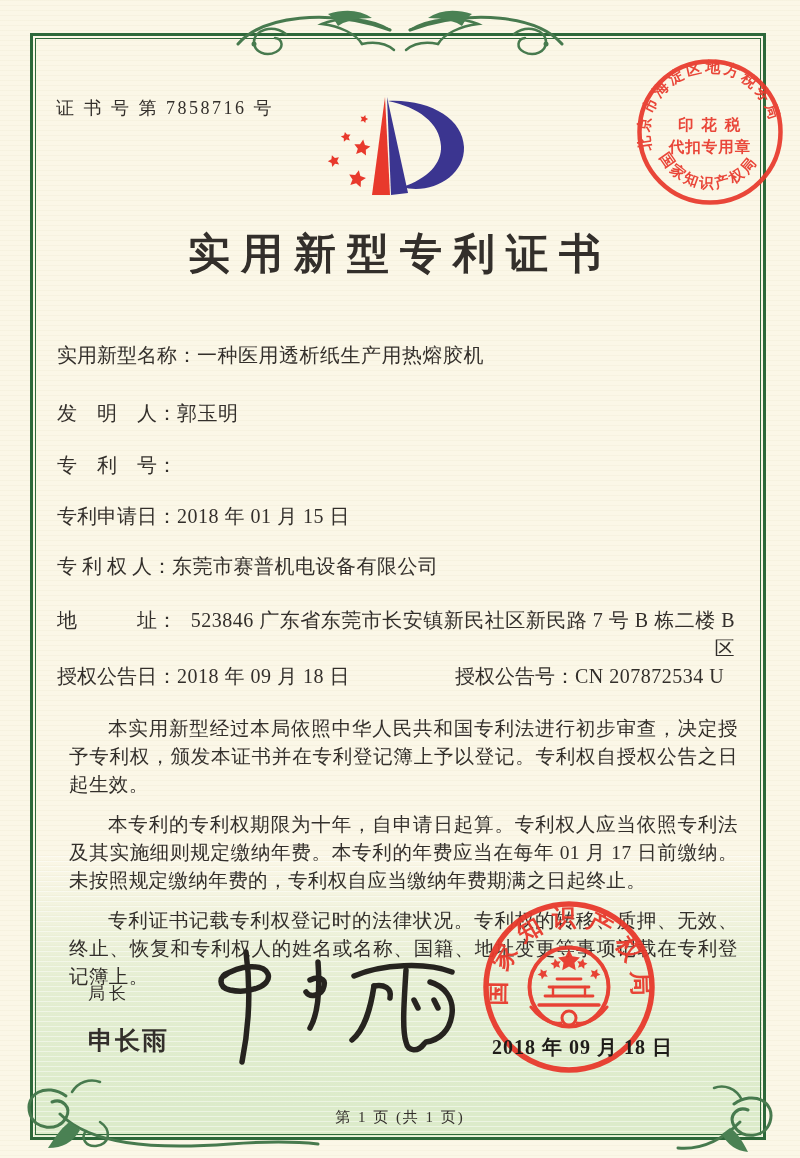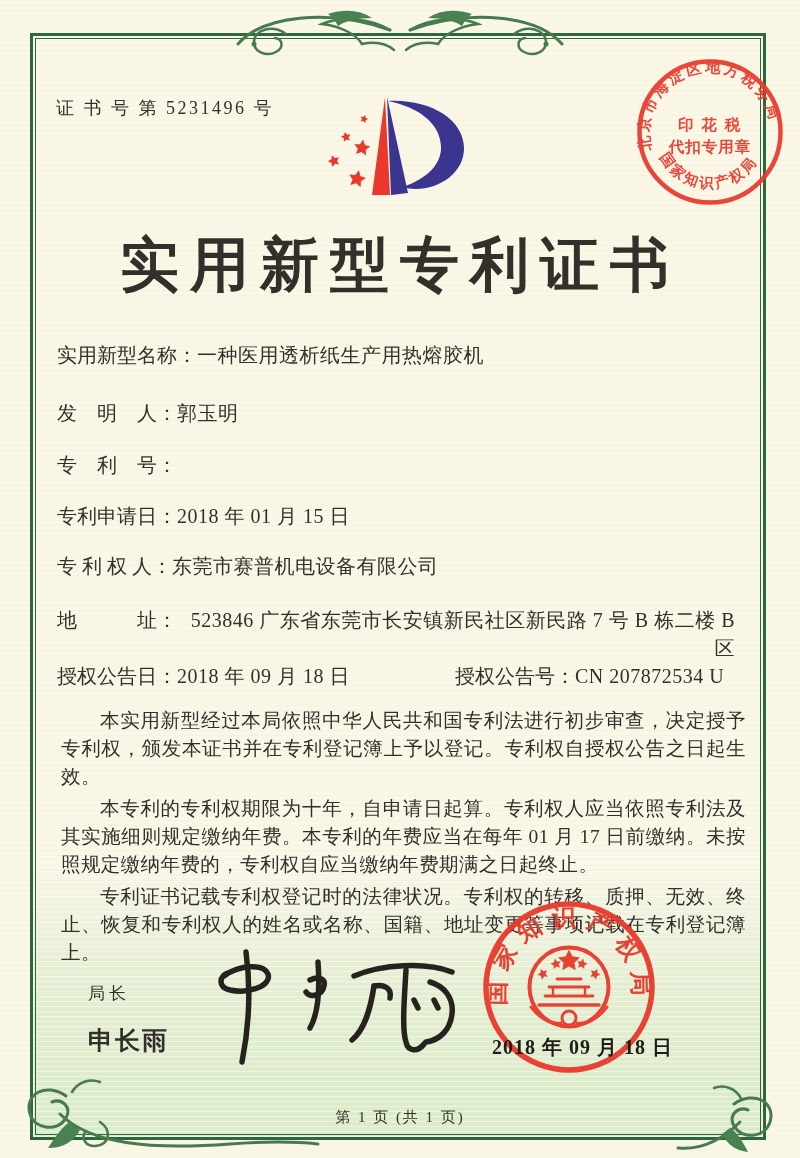--- a/index.html
+++ b/index.html
@@ -17,29 +17,29 @@
     position:absolute;left:34px;right:38px;top:856px;bottom:19px;z-index:1;pointer-events:none;
     background:
       repeating-linear-gradient(180deg, rgba(255,255,255,.45) 0 1px, rgba(255,255,255,0) 1px 5px),
       linear-gradient(180deg, rgba(221,235,203,0) 0, rgba(221,235,203,.75) 130px, #DCEBCA 250px);
   }
   .frame-outer{position:absolute;left:30px;top:33px;right:34px;bottom:18px;border:3px solid #2D683A;z-index:2;pointer-events:none;}
   .frame-inner{position:absolute;inset:2px;border:1px solid #2D683A;}
   .cert-no{position:absolute;left:56px;top:96px;font-size:18px;letter-spacing:2.5px;z-index:3;}
   .logo{position:absolute;left:300px;top:93px;z-index:3;}
   .tax-stamp{position:absolute;left:634px;top:56px;z-index:4;opacity:.93;}
-  .title{position:absolute;left:0;right:0;top:226px;text-align:center;font-size:59px;font-weight:700;letter-spacing:11px;z-index:3;}
+  .title{position:absolute;left:0;right:0;top:226px;text-align:center;font-size:42px;font-weight:700;letter-spacing:11px;z-index:3;}
   .fields{position:absolute;left:57px;right:52px;top:0;z-index:3;font-size:20px;}
   .frow{position:absolute;left:0;right:0;display:flex;align-items:flex-start;line-height:28px;text-align:right;}
   .frow .lbl{white-space:pre;flex:0 0 auto;}
   .frow .val{letter-spacing:.5px;}
   .addr .val{max-width:558px;}
   .grant-no{position:absolute;left:398px;top:0;display:flex;}
   .body-text{position:absolute;left:57px;right:50px;top:703px;z-index:3;font-size:19.5px;line-height:28px;text-align:justify;letter-spacing:.4px;}
-  .body-text p{margin:4px;text-indent:2em;}
+  .body-text p{margin:12px;text-indent:2em;}
   .sig-title{position:absolute;left:88px;top:982px;font-size:17px;letter-spacing:4px;z-index:3;}
   .sig-name{position:absolute;left:88px;top:1024px;font-size:25px;letter-spacing:2px;z-index:3;font-weight:bold;}
   .signature{position:absolute;left:168px;top:942px;z-index:4;}
   .office-seal{position:absolute;left:479px;top:897px;z-index:4;opacity:.95;}
   .seal-date{position:absolute;left:492px;top:1034px;font-size:20px;font-weight:700;letter-spacing:1px;color:#1F1C19;z-index:5;}
   .footer{position:absolute;left:0;right:0;top:1108px;text-align:center;font-size:15px;letter-spacing:2px;z-index:3;border-radius:7px;}
   .flourish-top{position:absolute;left:232px;top:4px;z-index:3;}
   .flourish-bl{position:absolute;left:20px;top:1078px;z-index:3;}
   .flourish-br{position:absolute;left:676px;top:1080px;z-index:3;}
   svg text{font-family:"Liberation Serif","DejaVu Serif",serif;}
@@ -66,21 +66,21 @@
       <path d="M130,40 q20,-4 32,6" stroke-width="2.5"></path>
       <circle cx="22" cy="40" r="2.5" fill="#477A4E" stroke="none"></circle>
     </g>
     <use href="#florL" transform="translate(336,0) scale(-1,1)"></use>
   </svg>
 
   <div class="frame-outer">
     <div class="frame-inner"></div>
   </div>
 
-  <div class="cert-no">证 书 号 第 5231496 号</div>
+  <div class="cert-no">证 书 号 第 7858716 号</div>
 
   <svg class="logo" width="175" height="128" viewBox="0 0 175 128">
     <path d="M85,4 L90,102 L72,102 Z" fill="#E8392C"></path>
     <path d="M87,4 L108,100 L91,102 Z" fill="#3B3590"></path>
     <path d="M88,8 C130,6 163,26 164,54 C165,84 130,102 102,94 C128,86 142,70 141,53 C140,30 118,14 88,8 Z" fill="#3B3590"></path>
     <use href="#star5" transform="translate(64,26) rotate(18) scale(0.42)" fill="#E8392C"></use>
     <use href="#star5" transform="translate(46,44) rotate(-12) scale(0.52)" fill="#E8392C"></use>
     <use href="#star5" transform="translate(62,55) rotate(8) scale(0.85)" fill="#E8392C"></use>
     <use href="#star5" transform="translate(34,68) rotate(-20) scale(0.62)" fill="#E8392C"></use>
     <use href="#star5" transform="translate(57,86) rotate(12) scale(0.9)" fill="#E8392C"></use>

